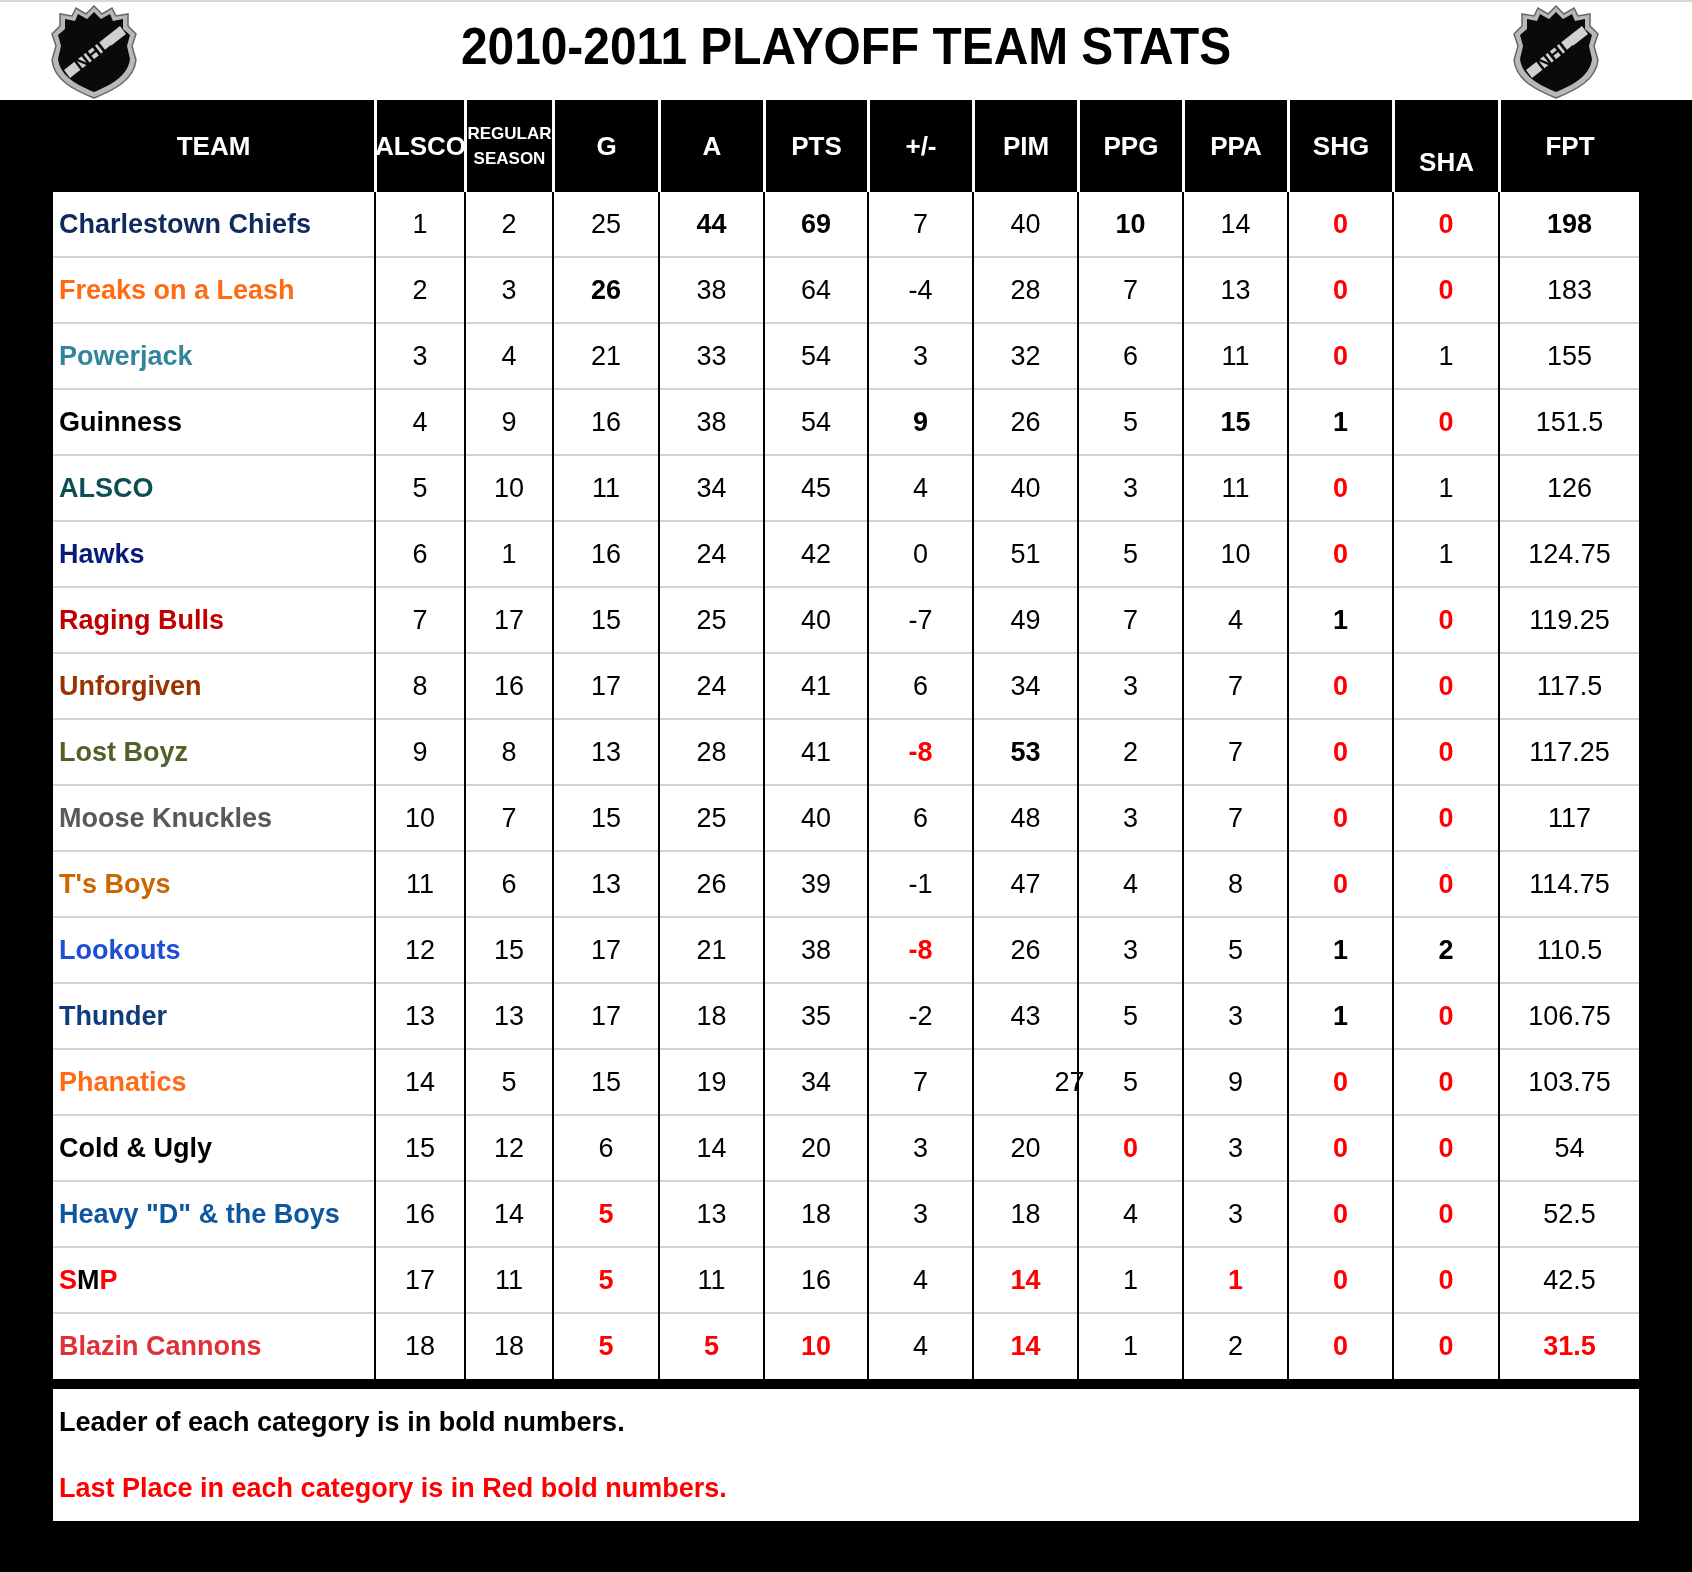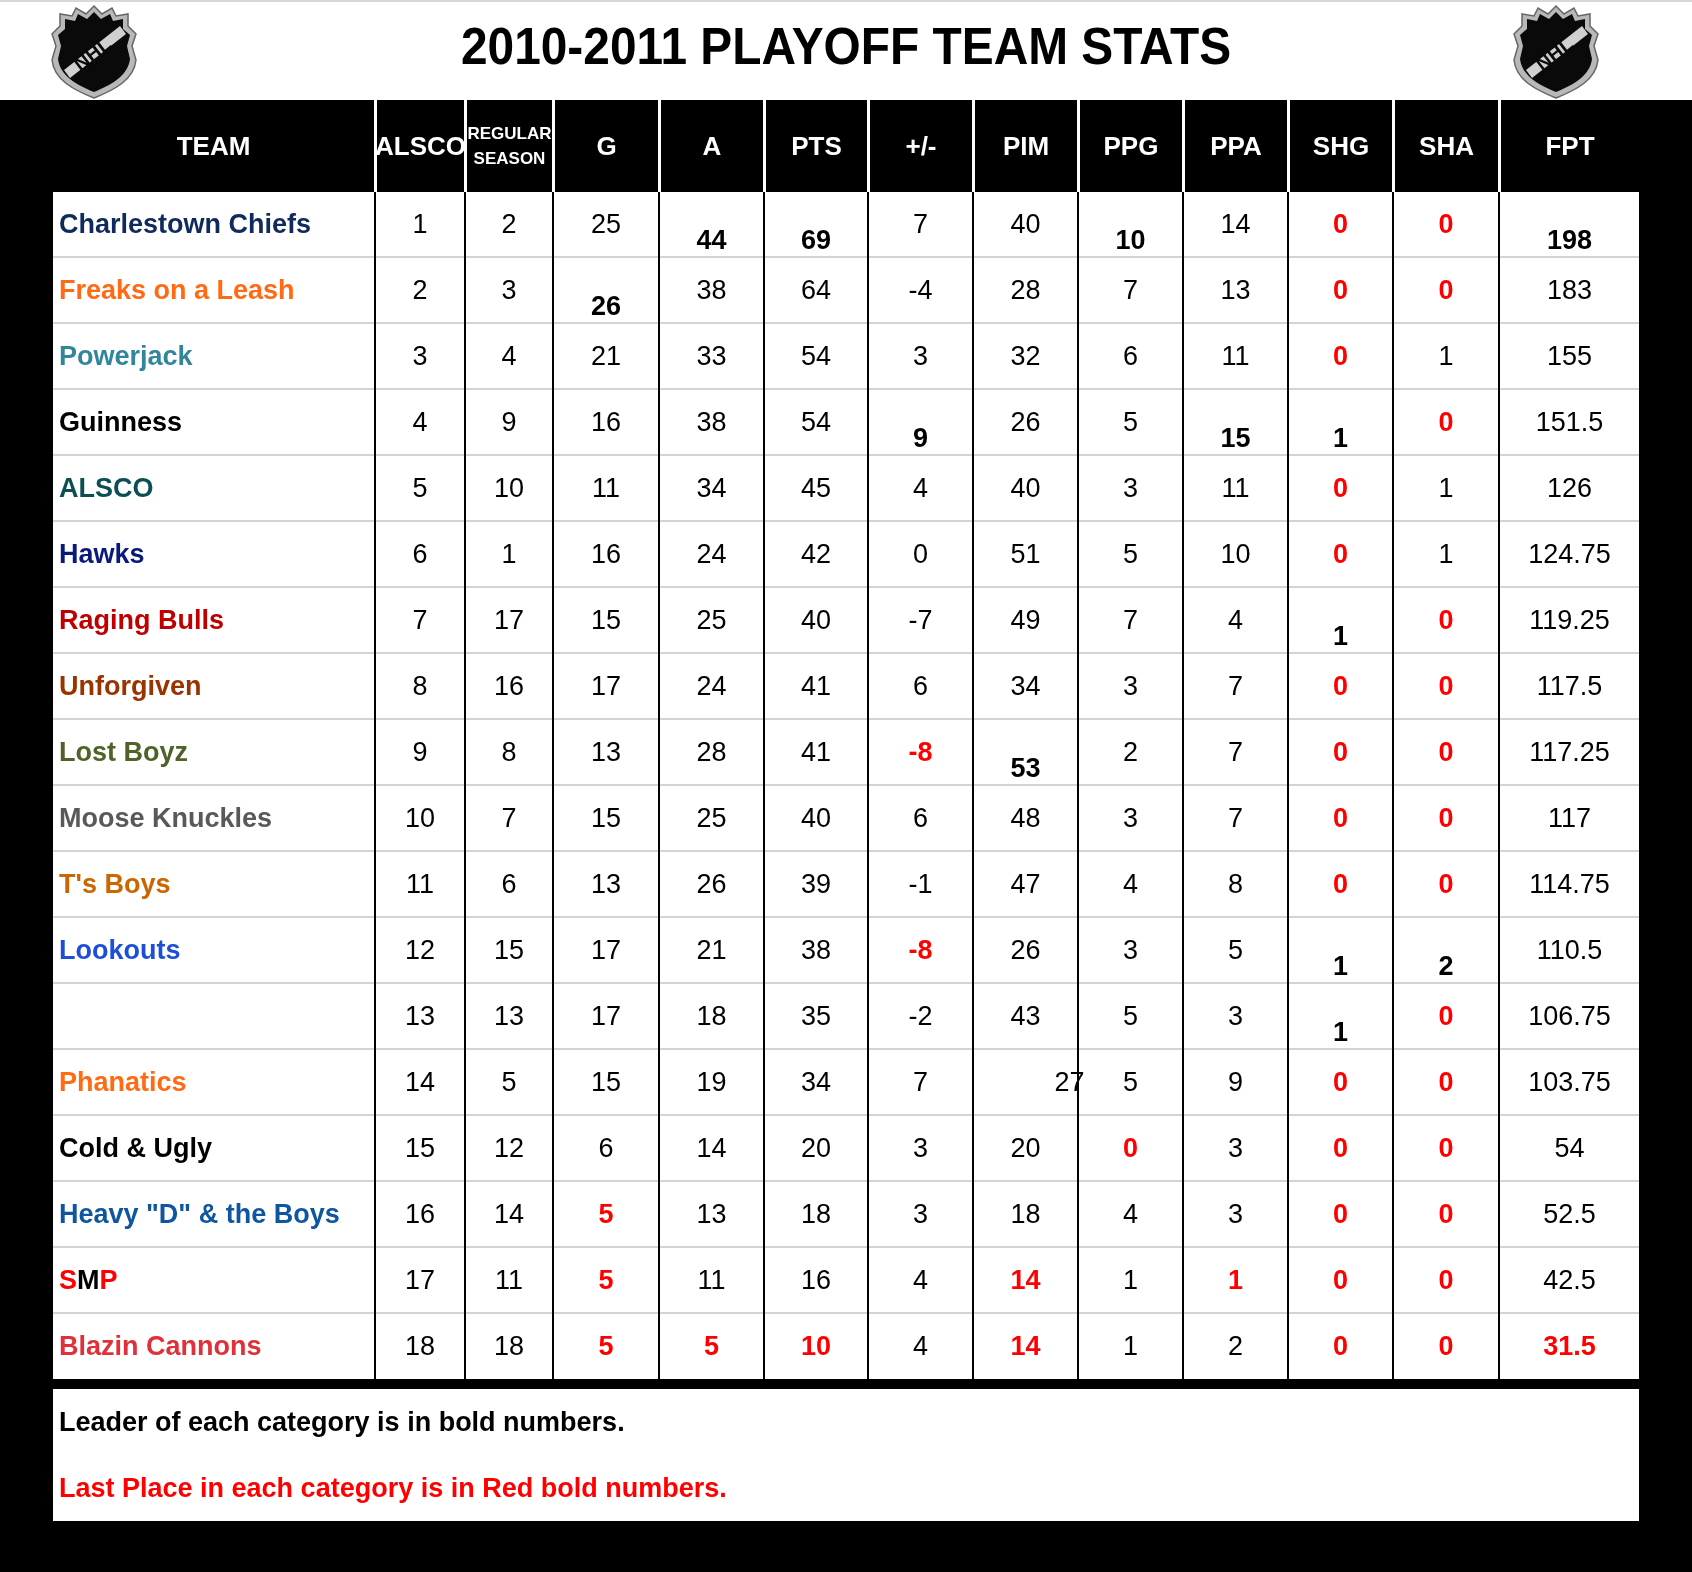--- a/index.html
+++ b/index.html
@@ -14,21 +14,21 @@
   .hdr { position:absolute; top:100px; height:92px; display:flex; align-items:center; justify-content:center;
          color:#fff; font-weight:bold; font-size:26px; text-align:center; box-sizing:border-box; }
   .hdr.small { font-size:17px; line-height:25px; flex-direction:column; }
   .hsep { position:absolute; top:100px; height:92px; width:3px; background:#fff; }
   .body { position:absolute; left:53px; top:192px; width:1586px; height:1187px; background:#fff; }
   .row { position:absolute; left:0; width:1586px; height:66px; border-bottom:2px solid #d4d4d4; box-sizing:border-box; }
   .row:last-child { border-bottom:none; }
   .cell { position:absolute; top:0; height:64px; display:flex; align-items:center; justify-content:center; font-size:27px; color:#000; }
   .cell.team { justify-content:flex-start; padding-left:6px; font-weight:bold; font-size:27px; }
   .vline { position:absolute; top:192px; height:1187px; width:2px; background:#000; }
-  .b { font-weight:bold;margin-top:16px; }
+  .b { font-weight:bold; }
   .r { color:#ff0000; font-weight:bold; }
   .footer { position:absolute; left:53px; top:1389px; width:1586px; height:132px; background:#fff; }
   .note1 { position:absolute; left:6px; top:18px; font-size:27px; font-weight:bold; color:#000; }
   .note2 { position:absolute; left:6px; top:84px; font-size:27px; font-weight:bold; color:#ff0000; }
 </style>
 </head>
 <body>
 
 <div class="top">
   <svg class="logo logo-left" viewBox="0 0 88 96">
@@ -66,21 +66,21 @@
     <div class="hdr" style="left: 870px; width: 102px;">+/-</div>
     <div class="hsep" style="left: 867px;"></div>
     <div class="hdr" style="left: 975px; width: 102px;">PIM</div>
     <div class="hsep" style="left: 972px;"></div>
     <div class="hdr" style="left: 1080px; width: 102px;">PPG</div>
     <div class="hsep" style="left: 1077px;"></div>
     <div class="hdr" style="left: 1185px; width: 102px;">PPA</div>
     <div class="hsep" style="left: 1182px;"></div>
     <div class="hdr" style="left: 1290px; width: 102px;">SHG</div>
     <div class="hsep" style="left: 1287px;"></div>
-    <div class="hdr" style="left: 1395px; width: 103px;">SHA</div>
+    <div class="hdr" style="left: 1395px; width: 103px; margin-top: 16px;">SHA</div>
     <div class="hsep" style="left: 1392px;"></div>
     <div class="hdr" style="left: 1501px; width: 138px;">FPT</div>
     <div class="hsep" style="left: 1498px;"></div>
   </div>
 <div class="body" id="tbody">
     <div class="row" style="top: 0px;">
       <div class="cell team" style="left: 0px; width: 321px; color: rgb(15, 42, 92);">Charlestown Chiefs</div>
       <div class="cell" style="left: 323px; width: 88px;">1</div>
       <div class="cell" style="left: 413px; width: 86px;">2</div>
       <div class="cell" style="left: 501px; width: 104px;">25</div>
@@ -253,20 +253,21 @@
       <div class="cell" style="left: 712px; width: 102px;">38</div>
       <div class="cell r" style="left: 816px; width: 103px;">-8</div>
       <div class="cell" style="left: 921px; width: 103px;">26</div>
       <div class="cell" style="left: 1026px; width: 103px;">3</div>
       <div class="cell" style="left: 1131px; width: 103px;">5</div>
       <div class="cell b" style="left: 1236px; width: 103px;">1</div>
       <div class="cell b" style="left: 1341px; width: 104px;">2</div>
       <div class="cell" style="left: 1447px; width: 139px;">110.5</div>
     </div>
     <div class="row" style="top: 792px;">
+      <div class="cell team" style="left: 0px; width: 321px; color: rgb(15, 60, 122);">Thunder</div>
       <div class="cell" style="left: 323px; width: 88px;">13</div>
       <div class="cell" style="left: 413px; width: 86px;">13</div>
       <div class="cell" style="left: 501px; width: 104px;">17</div>
       <div class="cell" style="left: 607px; width: 103px;">18</div>
       <div class="cell" style="left: 712px; width: 102px;">35</div>
       <div class="cell" style="left: 816px; width: 103px;">-2</div>
       <div class="cell" style="left: 921px; width: 103px;">43</div>
       <div class="cell" style="left: 1026px; width: 103px;">5</div>
       <div class="cell" style="left: 1131px; width: 103px;">3</div>
       <div class="cell b" style="left: 1236px; width: 103px;">1</div>

